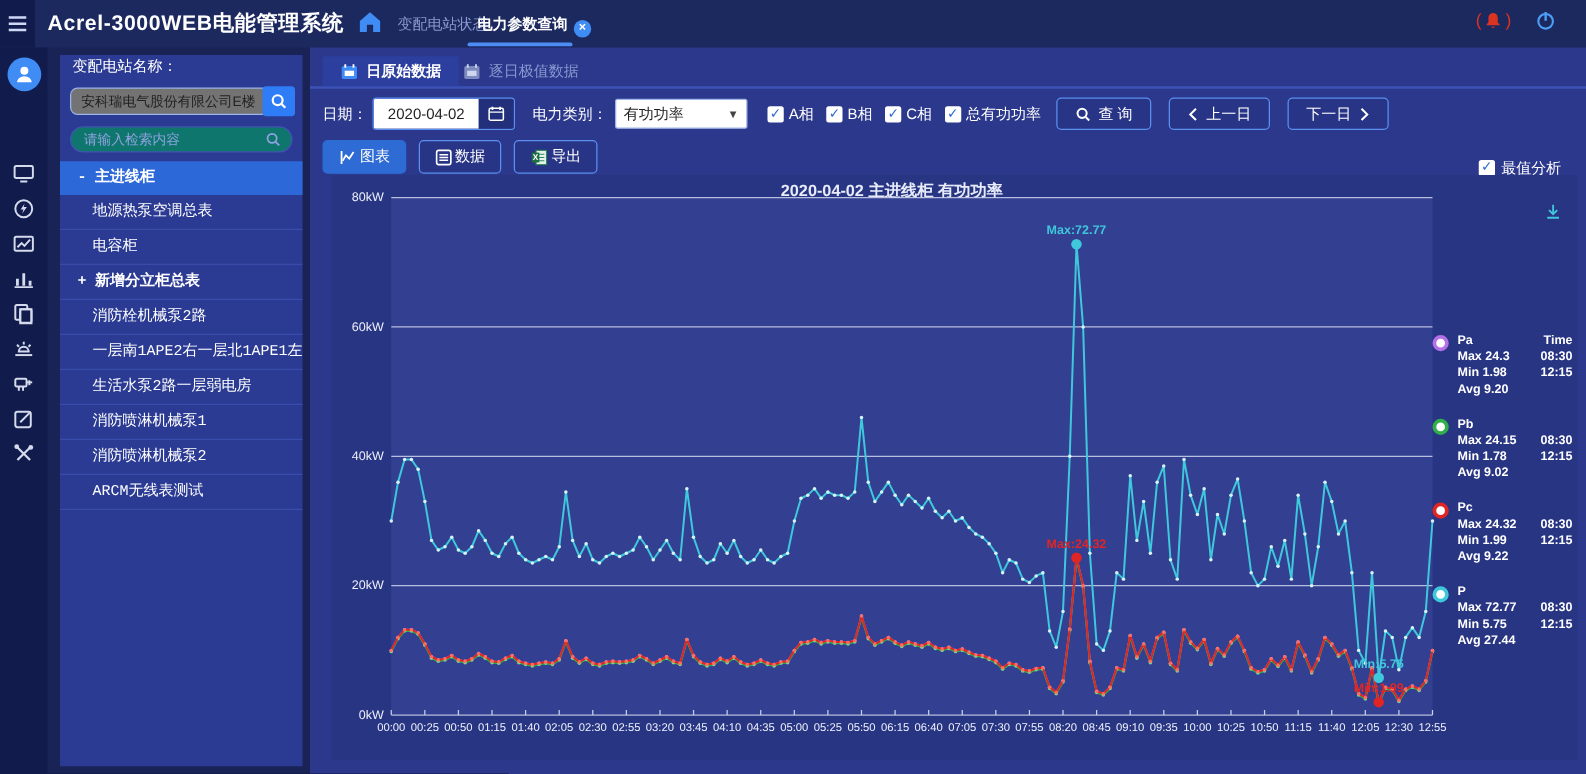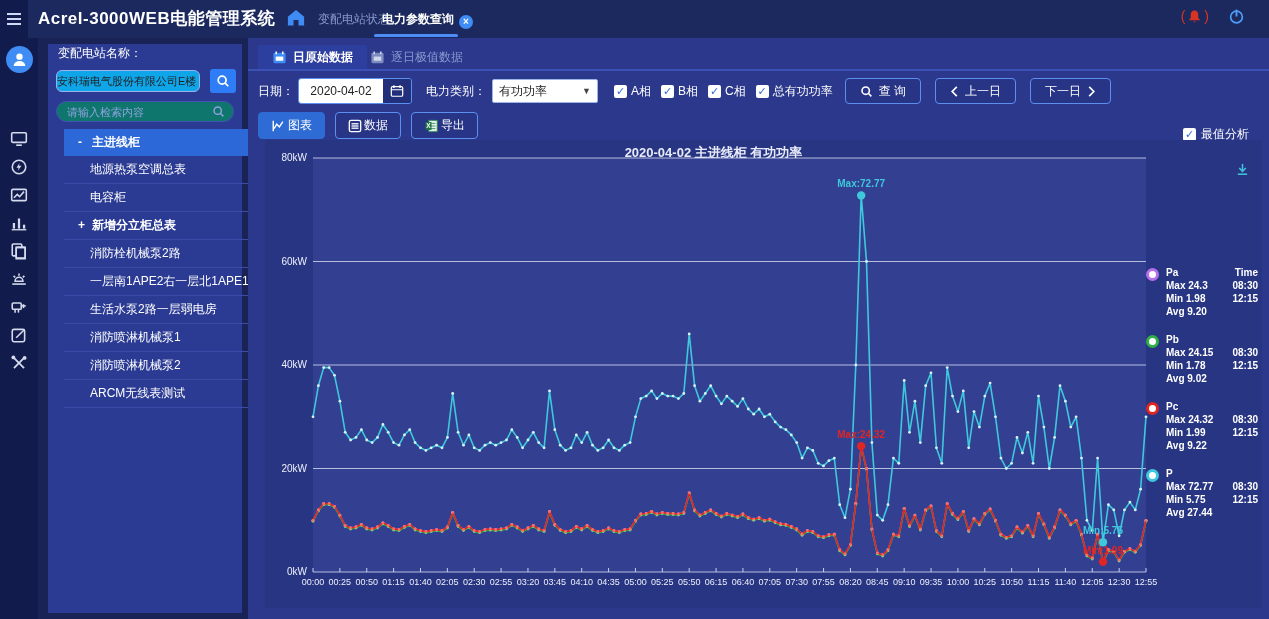--- a/index.html
+++ b/index.html
@@ -21,26 +21,26 @@
   #power-wrap{position:absolute;right:24px;top:8px;}
 
   
   #rail{position:absolute;left:0;top:38px;width:38px;height:581px;background:#111C4D;}
   #avatar{position:absolute;left:6px;top:8px;width:27px;height:27px;border-radius:50%;background:#3F8CF5;display:flex;align-items:center;justify-content:center;cursor:pointer;}
   .rail-ic{position:absolute;left:10px;width:18px;height:18px;opacity:.92;cursor:pointer;}
 
   
   #sidebar{position:absolute;left:48px;top:44px;width:194px;height:569px;background:#2B3B94;}
   #station-label{position:absolute;left:10px;top:1px;font-size:12px;font-family:Liberation Serif, serif;}
-  #station-input{position:absolute;left:8px;top:26px;width:142px;height:20px;border:1px solid #9db4e8;border-radius:6px;background:#0ea5e9;color:#222;font-size:11px;padding:0 0;box-sizing:content-box;}
+  #station-input{position:absolute;left:8px;top:26px;width:142px;height:20px;border:1px solid #9db4e8;border-radius:6px;background:#737373;color:#222;font-size:11px;padding:0 8px;box-sizing:content-box;}
   #station-search-btn{position:absolute;left:162px;top:25px;width:26px;height:24px;background:#2F7DF6;border-radius:3px;display:flex;align-items:center;justify-content:center;cursor:pointer;}
   #tree-search{position:absolute;left:8px;top:57px;width:178px;height:21px;background:#0f766e;border:1px solid #4054B0;border-radius:11px;display:flex;align-items:center;padding:0 8px;box-sizing:border-box;}
   #tree-search input{flex:1;background:transparent;border:none;outline:none;color:#cfd8f5;font-size:11px;}
   #tree-search input::placeholder{color:#8FA2E0;}
-  #tree{position:absolute;left:16px;top:85px;width:194px;}
+  #tree{position:absolute;left:0;top:85px;width:194px;font-family:Liberation Mono, monospace;}
   .tree-row{height:27px;line-height:27px;font-size:12px;border-bottom:1px solid #3A4CA9;padding-left:26px;cursor:pointer;white-space:nowrap;overflow:hidden;}
   .tree-row.lvl0{padding-left:14px;font-weight:bold;}
   .tree-row.active{background:#2D68D8;border-bottom:none;}
   .tree-prefix{display:inline-block;width:14px;font-weight:bold;color:#fff;}
 
   
   #main-bg{position:absolute;left:248px;top:38px;width:1021px;height:581px;background:#2B388C;}
   .data-tab{position:absolute;top:7px;height:24px;display:flex;align-items:center;gap:6px;font-size:12px;padding:0 14px;cursor:pointer;color:#8A97CF;}
   #data-tab-1{left:10px;background:#2D3F9E;color:#fff;font-weight:bold;border-radius:2px 2px 0 0;}
   #data-tab-2{left:108px;}

